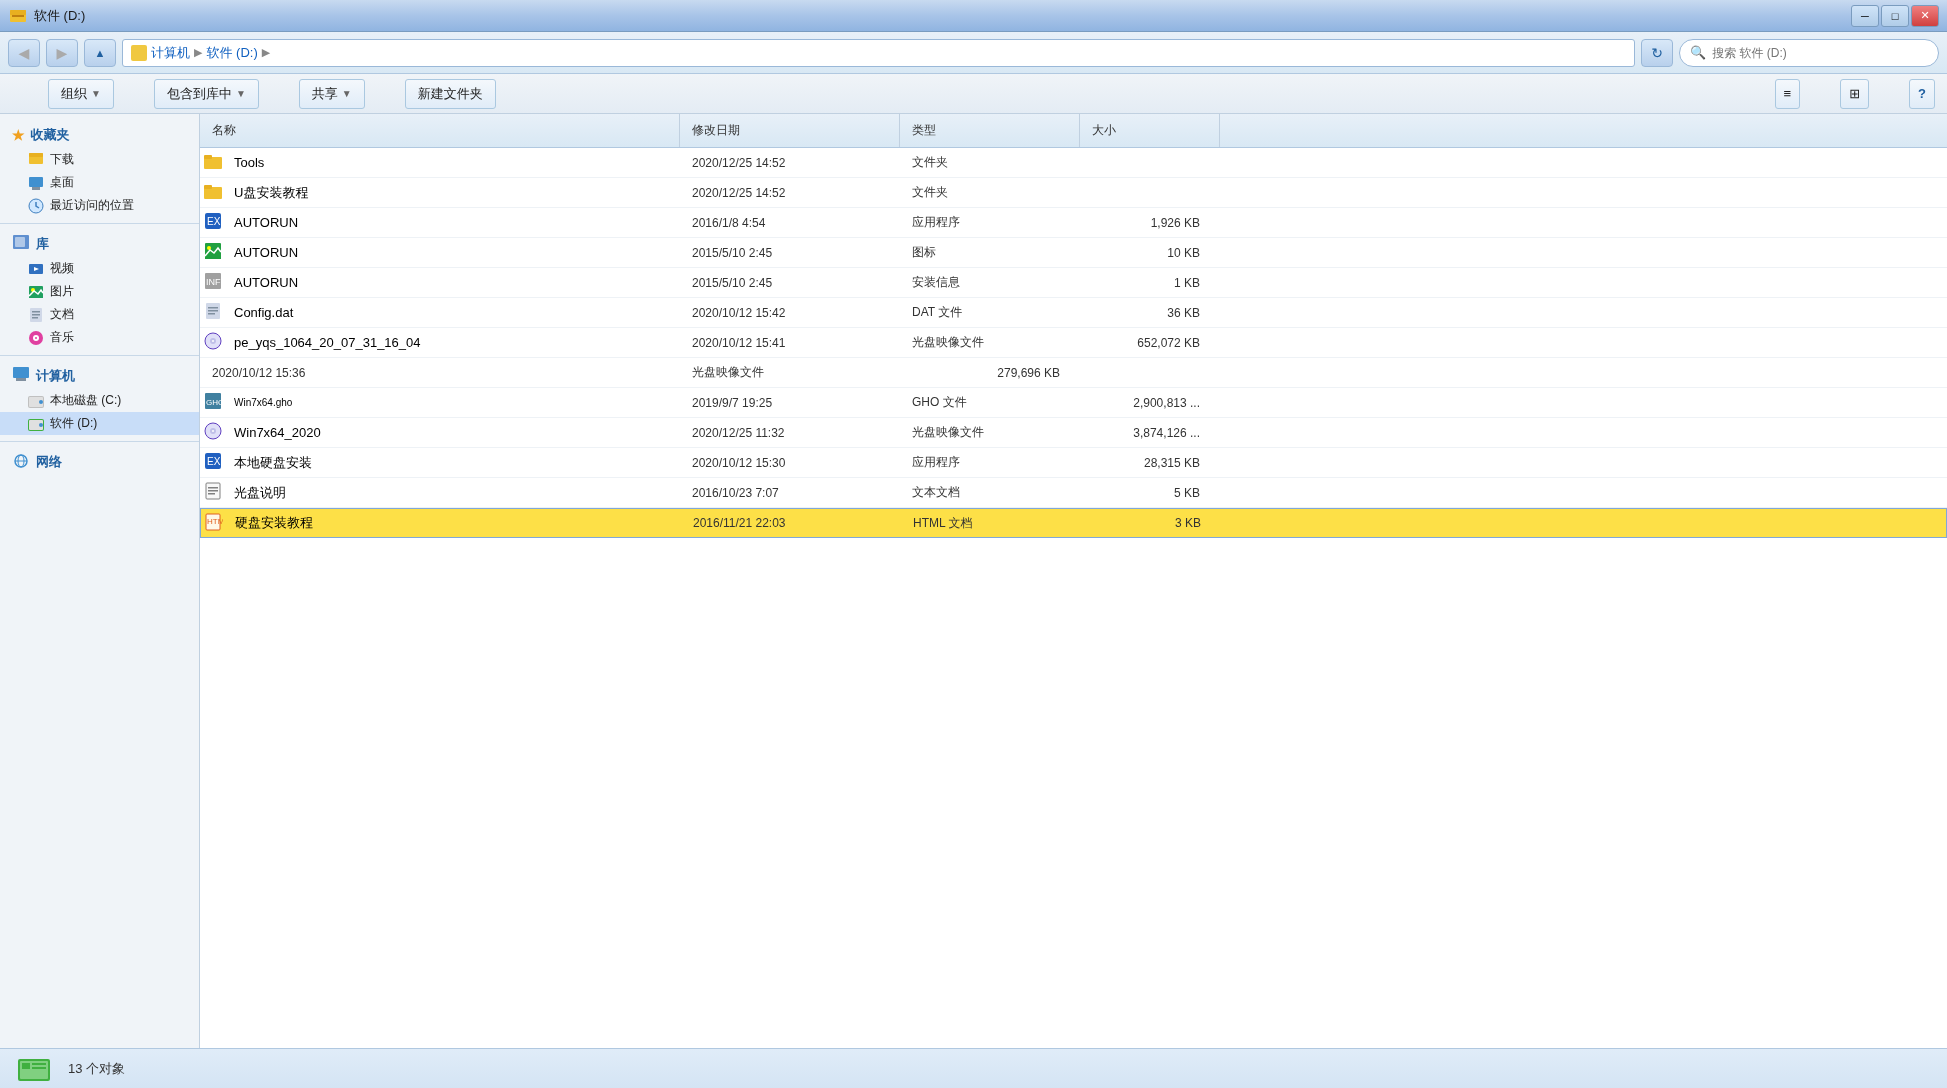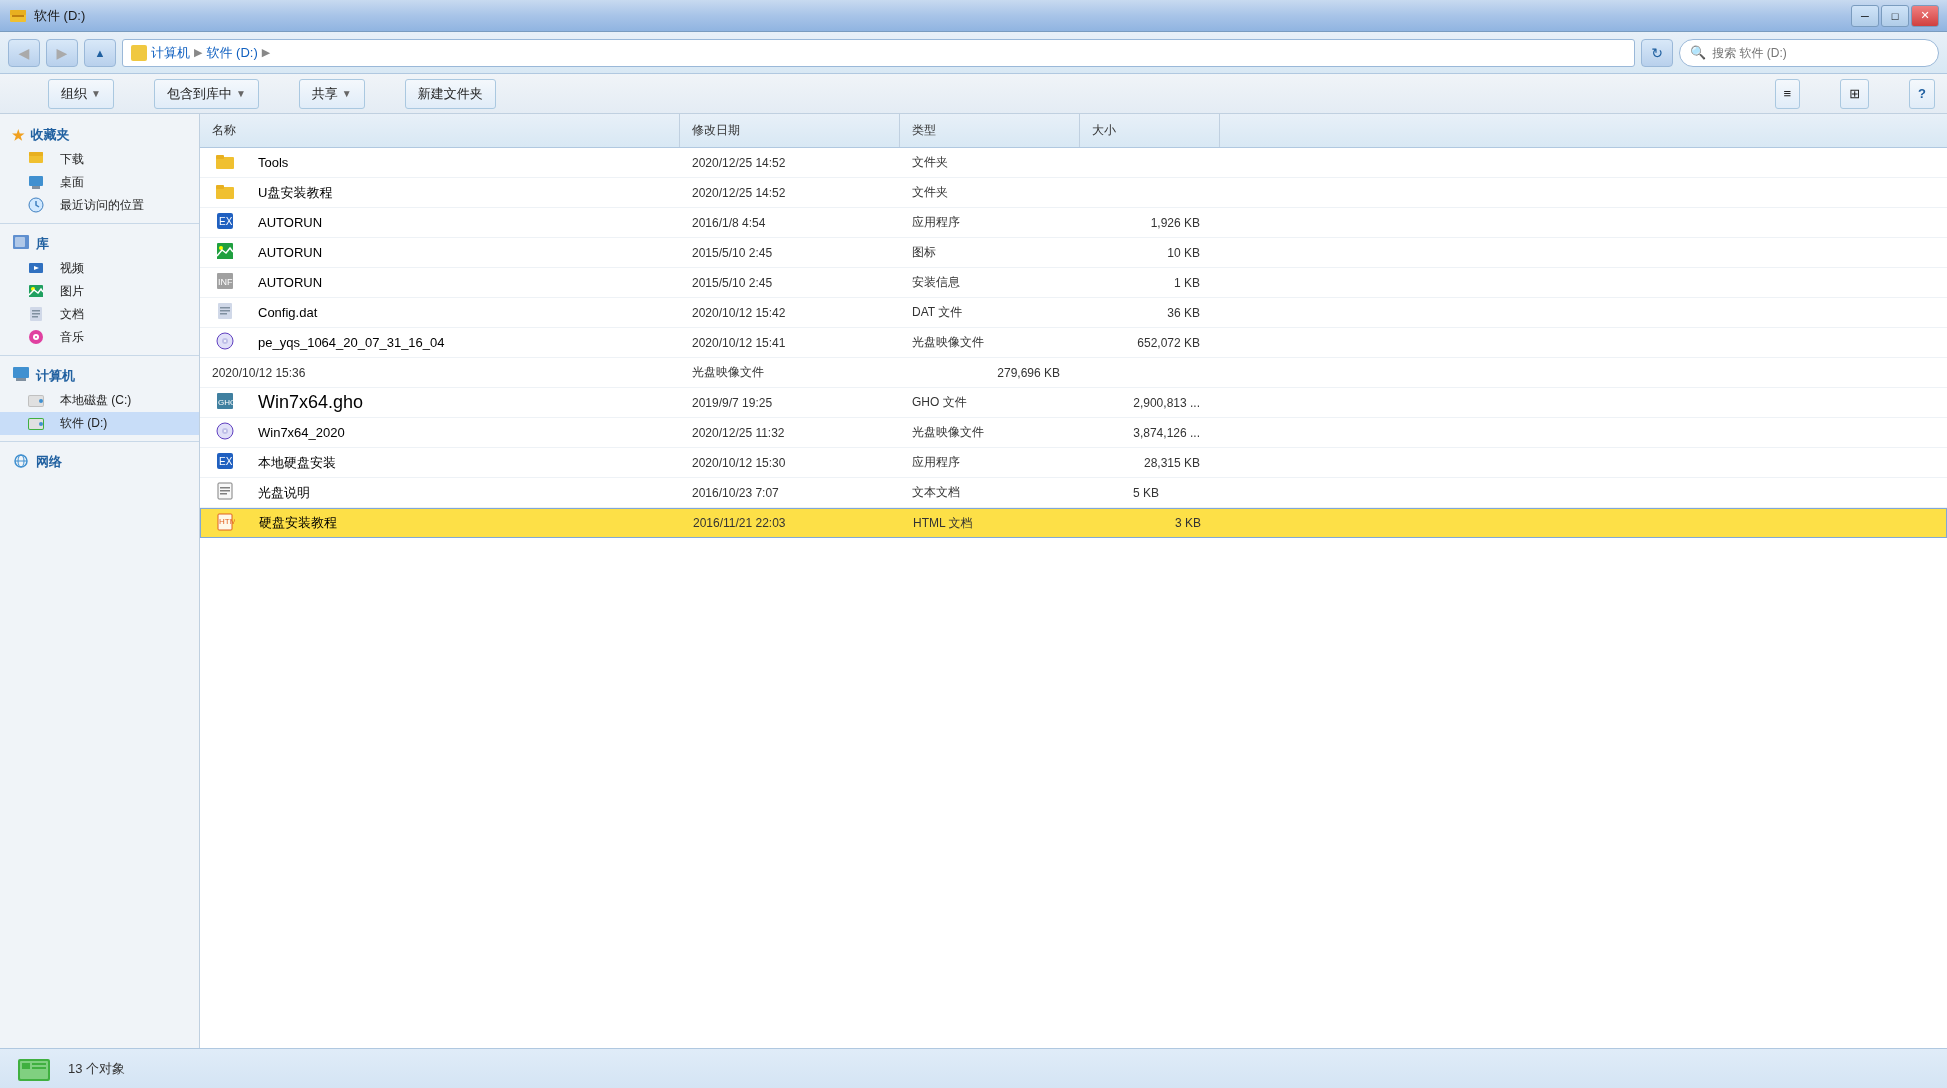--- a/index.html
+++ b/index.html
@@ -161,21 +161,21 @@
     .sidebar-section-title {
       display: flex; align-items: center; gap: 6px;
       padding: 4px 12px;
       font-size: 13px;
       font-weight: bold;
       color: #2060a0;
       cursor: pointer;
     }
     .sidebar-section-title .star { color: #f0a020; font-size: 14px; }
     .sidebar-item {
-      display: flex; gap: 16px;
+      display: flex; align-items: center; gap: 6px;
       padding: 3px 12px 3px 28px;
       font-size: 12px;
       color: #222;
       cursor: pointer;
     }
     .sidebar-item.active { background: #c8ddf8; }
     .sidebar-icon {
       width: 16px; height: 16px;
       display: flex; align-items: center; justify-content: center;
       flex-shrink: 0;
@@ -214,22 +214,22 @@
     .file-row {
       display: grid;
       grid-template-columns: 480px 220px 180px 140px;
       height: 30px;
       align-items: center;
       border-bottom: 1px solid #eef2f6;
       cursor: pointer;
     }
     .file-row.selected { background: #fde047; border: 1px solid #80a8d8; }
     .file-name-cell {
-      display: flex; align-items: center; gap: 24px;
-      padding: 0 16px;
+      display: flex; align-items: center; gap: 12px;
+      padding: 0 4px;
       font-size: 12px;
       overflow: hidden;
       white-space: nowrap;
     }
     .file-cell {
       padding: 0 12px;
       font-size: 12px;
       color: #333;
       overflow: hidden;
       white-space: nowrap;
@@ -585,21 +585,21 @@
     <div class="file-cell">2020/10/12 15:36</div>
     <div class="file-cell">光盘映像文件</div>
     <div class="file-cell" style="text-align:right; padding-right:20px;">279,696 KB</div>
   </div>
         <div class="file-row">
     <div class="file-name-cell">
       <span><svg width="18" height="18">
                 <rect x="1" y="1" width="16" height="16" rx="1" fill="#4080a0"></rect>
                 <text x="2" y="13" font-size="8" fill="white">GHO</text>
               </svg></span>
-      <span style="font-size:18px;">Win7x64.gho</span>
+      <span style="font-size:10px;">Win7x64.gho</span>
     </div>
     <div class="file-cell">2019/9/7 19:25</div>
     <div class="file-cell">GHO 文件</div>
     <div class="file-cell" style="text-align:right; padding-right:20px;">2,900,813 ...</div>
   </div>
         <div class="file-row">
     <div class="file-name-cell">
       <span><svg width="18" height="18">
                 <circle cx="9" cy="9" r="8" fill="#e0e0f8" stroke="#6040c0" stroke-width="1"></circle>
                 <circle cx="9" cy="9" r="3" fill="#c0c0e8"></circle>
@@ -628,21 +628,21 @@
       <span><svg width="18" height="18">
                 <rect x="2" y="1" width="14" height="16" rx="1" fill="#f8f8f8" stroke="#808080" stroke-width="1"></rect>
                 <rect x="4" y="5" width="10" height="1.5" fill="#808080"></rect>
                 <rect x="4" y="8" width="10" height="1.5" fill="#808080"></rect>
                 <rect x="4" y="11" width="7" height="1.5" fill="#808080"></rect>
               </svg></span>
       <span style="font-size:13px;">光盘说明</span>
     </div>
     <div class="file-cell">2016/10/23 7:07</div>
     <div class="file-cell">文本文档</div>
-    <div class="file-cell" style="text-align:center; padding-right:20px;">5 KB</div>
+    <div class="file-cell" style="text-align:right; padding-right:20px;">5 KB</div>
   </div>
         <div class="file-row selected">
     <div class="file-name-cell">
       <span><svg width="18" height="18">
                 <rect x="1" y="1" width="14" height="16" rx="1" fill="#fff8e8" stroke="#e06020" stroke-width="1"></rect>
                 <text x="2" y="11" font-size="8" fill="#e06020">HTM</text>
               </svg></span>
       <span style="font-size:13px;">硬盘安装教程</span>
     </div>
     <div class="file-cell">2016/11/21 22:03</div>

